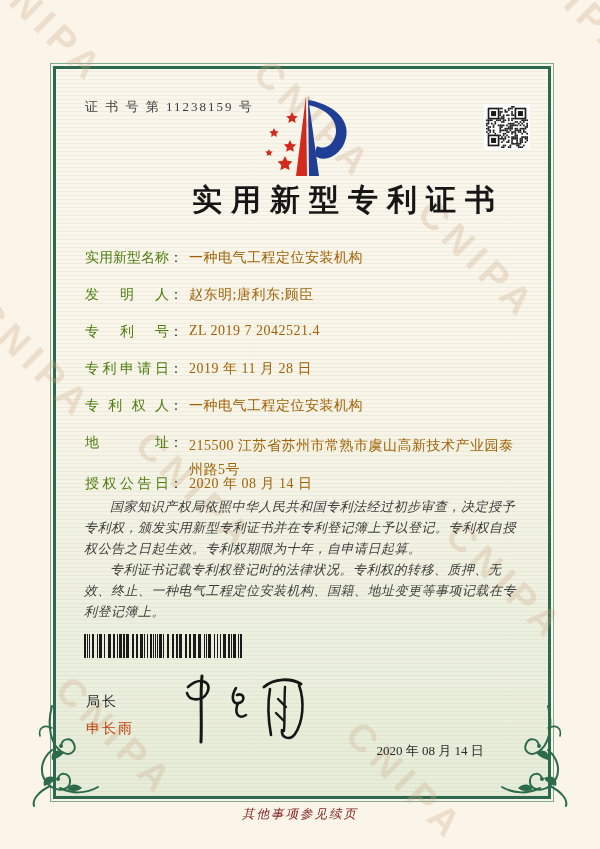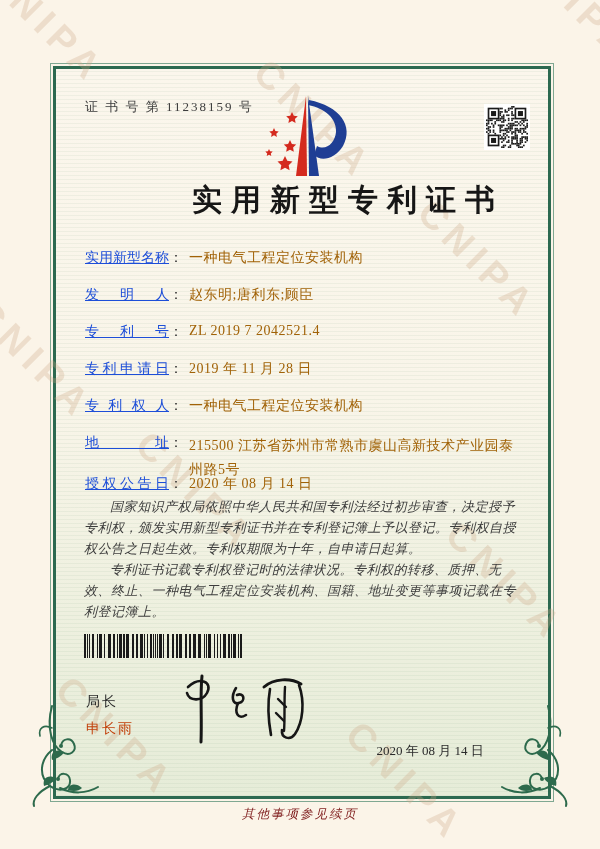--- a/index.html
+++ b/index.html
@@ -24,21 +24,21 @@
   .content > div{position:absolute;}
 
   .cert-no{left:85px;top:98px;font-size:13px;letter-spacing:2px;color:#3d3d3d;}
   .logo{left:248px;top:92px;width:116px;height:88px;}
   .qr{left:484px;top:104px;width:46px;height:46px;background:#fff;padding:2px;box-sizing:border-box;}
   .title{left:50px;top:180px;width:500px;text-align:center;font-size:30px;font-weight:bold;
          letter-spacing:9px;color:#161616;padding-left:48px;}
 
   .rows{left:85px;top:249px;width:432px;font-size:14px;color:#222;}
   .row{position:absolute;left:0;white-space:nowrap;}
-  .lbl{display:inline-block;width:84px;text-align:justify;text-align-last:justify;color:#1d4ed8;vertical-align:top;text-decoration:underline;}
+  .lbl{display:inline-block;width:84px;text-align:justify;text-align-last:justify;color:#4d7c0f;vertical-align:top;}
   .colon{display:inline-block;color:#2e2e2e;margin-right:6px;vertical-align:top;}
   .val{display:inline-block;color:#a16207;letter-spacing:0.5px;vertical-align:top;}
   .val.wrap{white-space:normal;width:326px;line-height:24px;}
   .pair2{position:absolute;left:246px;top:0;}
 
   .paras{left:84px;top:496px;width:432px;font-size:13px;line-height:21px;color:#3c3c3c;
          font-style:italic;}
   .paras p{margin:0;text-indent:2em;letter-spacing:0.5px;}
 
   .barcode{left:84px;top:634px;width:158px;height:24px;}

